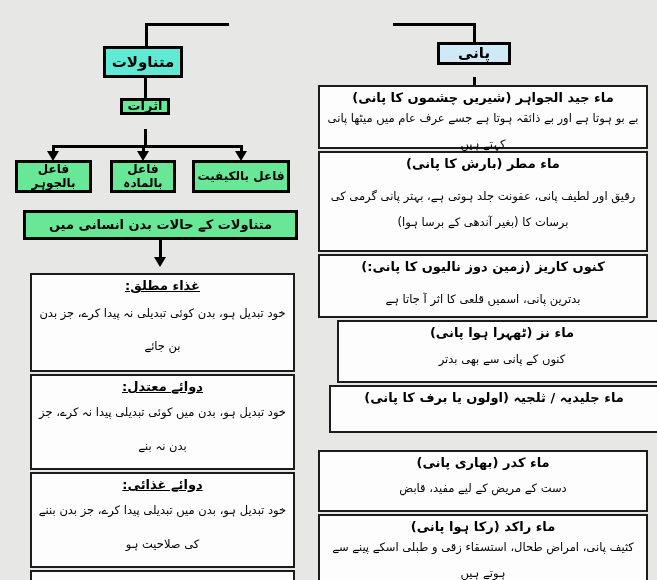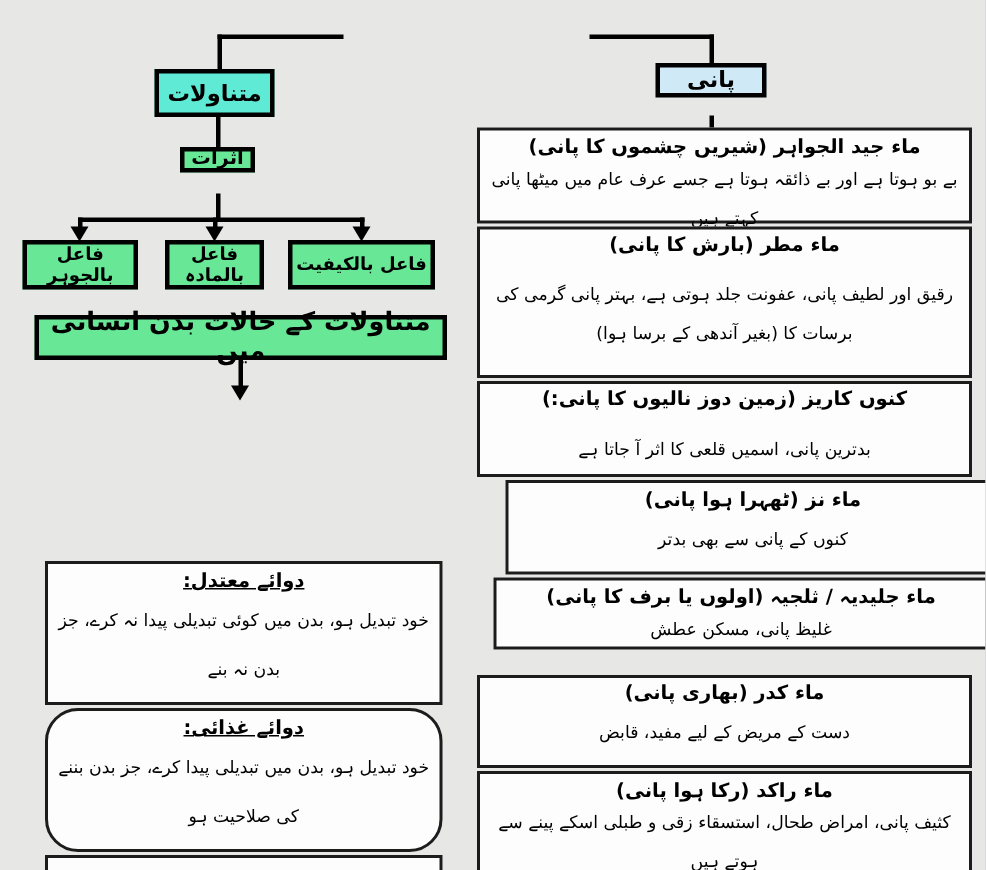--- a/index.html
+++ b/index.html
@@ -59,30 +59,34 @@
   <div class="line" style="left:142px; top:145px; width:3px; height:8px;"></div>
   <div class="line" style="left:240px; top:145px; width:3px; height:8px;"></div>
   <div class="arrowhead" style="left:47px;  top:151px;"></div>
   <div class="arrowhead" style="left:137px; top:151px;"></div>
   <div class="arrowhead" style="left:235px; top:151px;"></div>
 
   <div class="node node-green" style="left:15px;  top:160px; width:77px; height:33px; font-size:12px;">فاعل بالجوہر</div>
   <div class="node node-green" style="left:110px; top:160px; width:66px; height:33px; font-size:12px;">فاعل بالمادہ</div>
   <div class="node node-green" style="left:192px; top:160px; width:98px; height:33px; font-size:12px;">فاعل بالکیفیت</div>
 
-  <div class="node node-green" style="left:23px; top:210px; width:275px; height:30px; font-size:17px;">متناولات کے حالات بدن انسانی میں</div>
+  <div class="node node-green" style="left:23px; top:210px; width:275px; height:30px; font-size:13px;">متناولات کے حالات بدن انسانی میں</div>
 
   <div class="line" style="left:159px; top:240px; width:3px; height:19px;"></div>
   <div class="arrowhead" style="left:154px; top:257px;"></div>
 
+  <div class="listbox leftbox" style="left:30px; top:273px; width:265px; height:99px;">
+    <div class="t">غذاء مطلق:</div>
+    <div class="b">خود تبدیل ہو، بدن کوئی تبدیلی نہ پیدا کرے، جز بدن بن جائے</div>
+  </div>
   <div class="listbox leftbox" style="left:30px; top:374px; width:265px; height:96px;">
     <div class="t">دوائے معتدل:</div>
     <div class="b">خود تبدیل ہو، بدن میں کوئی تبدیلی پیدا نہ کرے، جز بدن نہ بنے</div>
   </div>
-  <div class="listbox leftbox" style="left:30px; top:472px; width:265px; height:96px;border-radius:22px;">
+  <div class="listbox leftbox" style="left:30px; top:472px; width:265px; height:96px;">
     <div class="t">دوائے غذائی:</div>
     <div class="b">خود تبدیل ہو، بدن میں تبدیلی پیدا کرے، جز بدن بننے کی صلاحیت ہو</div>
   </div>
   <div class="listbox leftbox" style="left:30px; top:570px; width:265px; height:30px;"></div>
 
   <div class="node node-water" style="left:437px; top:42px; width:74px; height:23px;">پانی</div>
   <div class="line" style="left:473px; top:77px; width:3px; height:9px;"></div>
 
   <div class="listbox" style="left:318px; top:85px; width:330px; height:64px;">
     <div class="t">ماء جید الجواہر (شیریں چشموں کا پانی)</div>
@@ -95,21 +99,20 @@
   <div class="listbox" style="left:318px; top:254px; width:330px; height:64px;gap:12px;">
     <div class="t">کنوں کاریز (زمین دوز نالیوں کا پانی:)</div>
     <div class="b">بدترین پانی، اسمیں قلعی کا اثر آ جاتا ہے</div>
   </div>
   <div class="listbox" style="left:337px; top:320px; width:330px; height:63px;">
     <div class="t">ماء نز (ٹھہرا ہوا پانی)</div>
     <div class="b">کنوں کے پانی سے بھی بدتر</div>
   </div>
   <div class="listbox" style="left:329px; top:385px; width:330px; height:48px;">
     <div class="t">ماء جلیدیہ / ثلجیہ (اولوں یا برف کا پانی)</div>
-    <div class="b">غلیظ پانی، مسکن عطش</div>
   </div>
   <div class="listbox" style="left:318px; top:450px; width:330px; height:62px;">
     <div class="t">ماء کدر (بھاری پانی)</div>
     <div class="b">دست کے مریض کے لیے مفید، قابض</div>
   </div>
   <div class="listbox" style="left:318px; top:514px; width:330px; height:76px;">
     <div class="t">ماء راکد (رکا ہوا پانی)</div>
     <div class="b">کثیف پانی، امراض طحال، استسقاء زقی و طبلی اسکے پینے سے ہوتے ہیں</div>
   </div>
 

